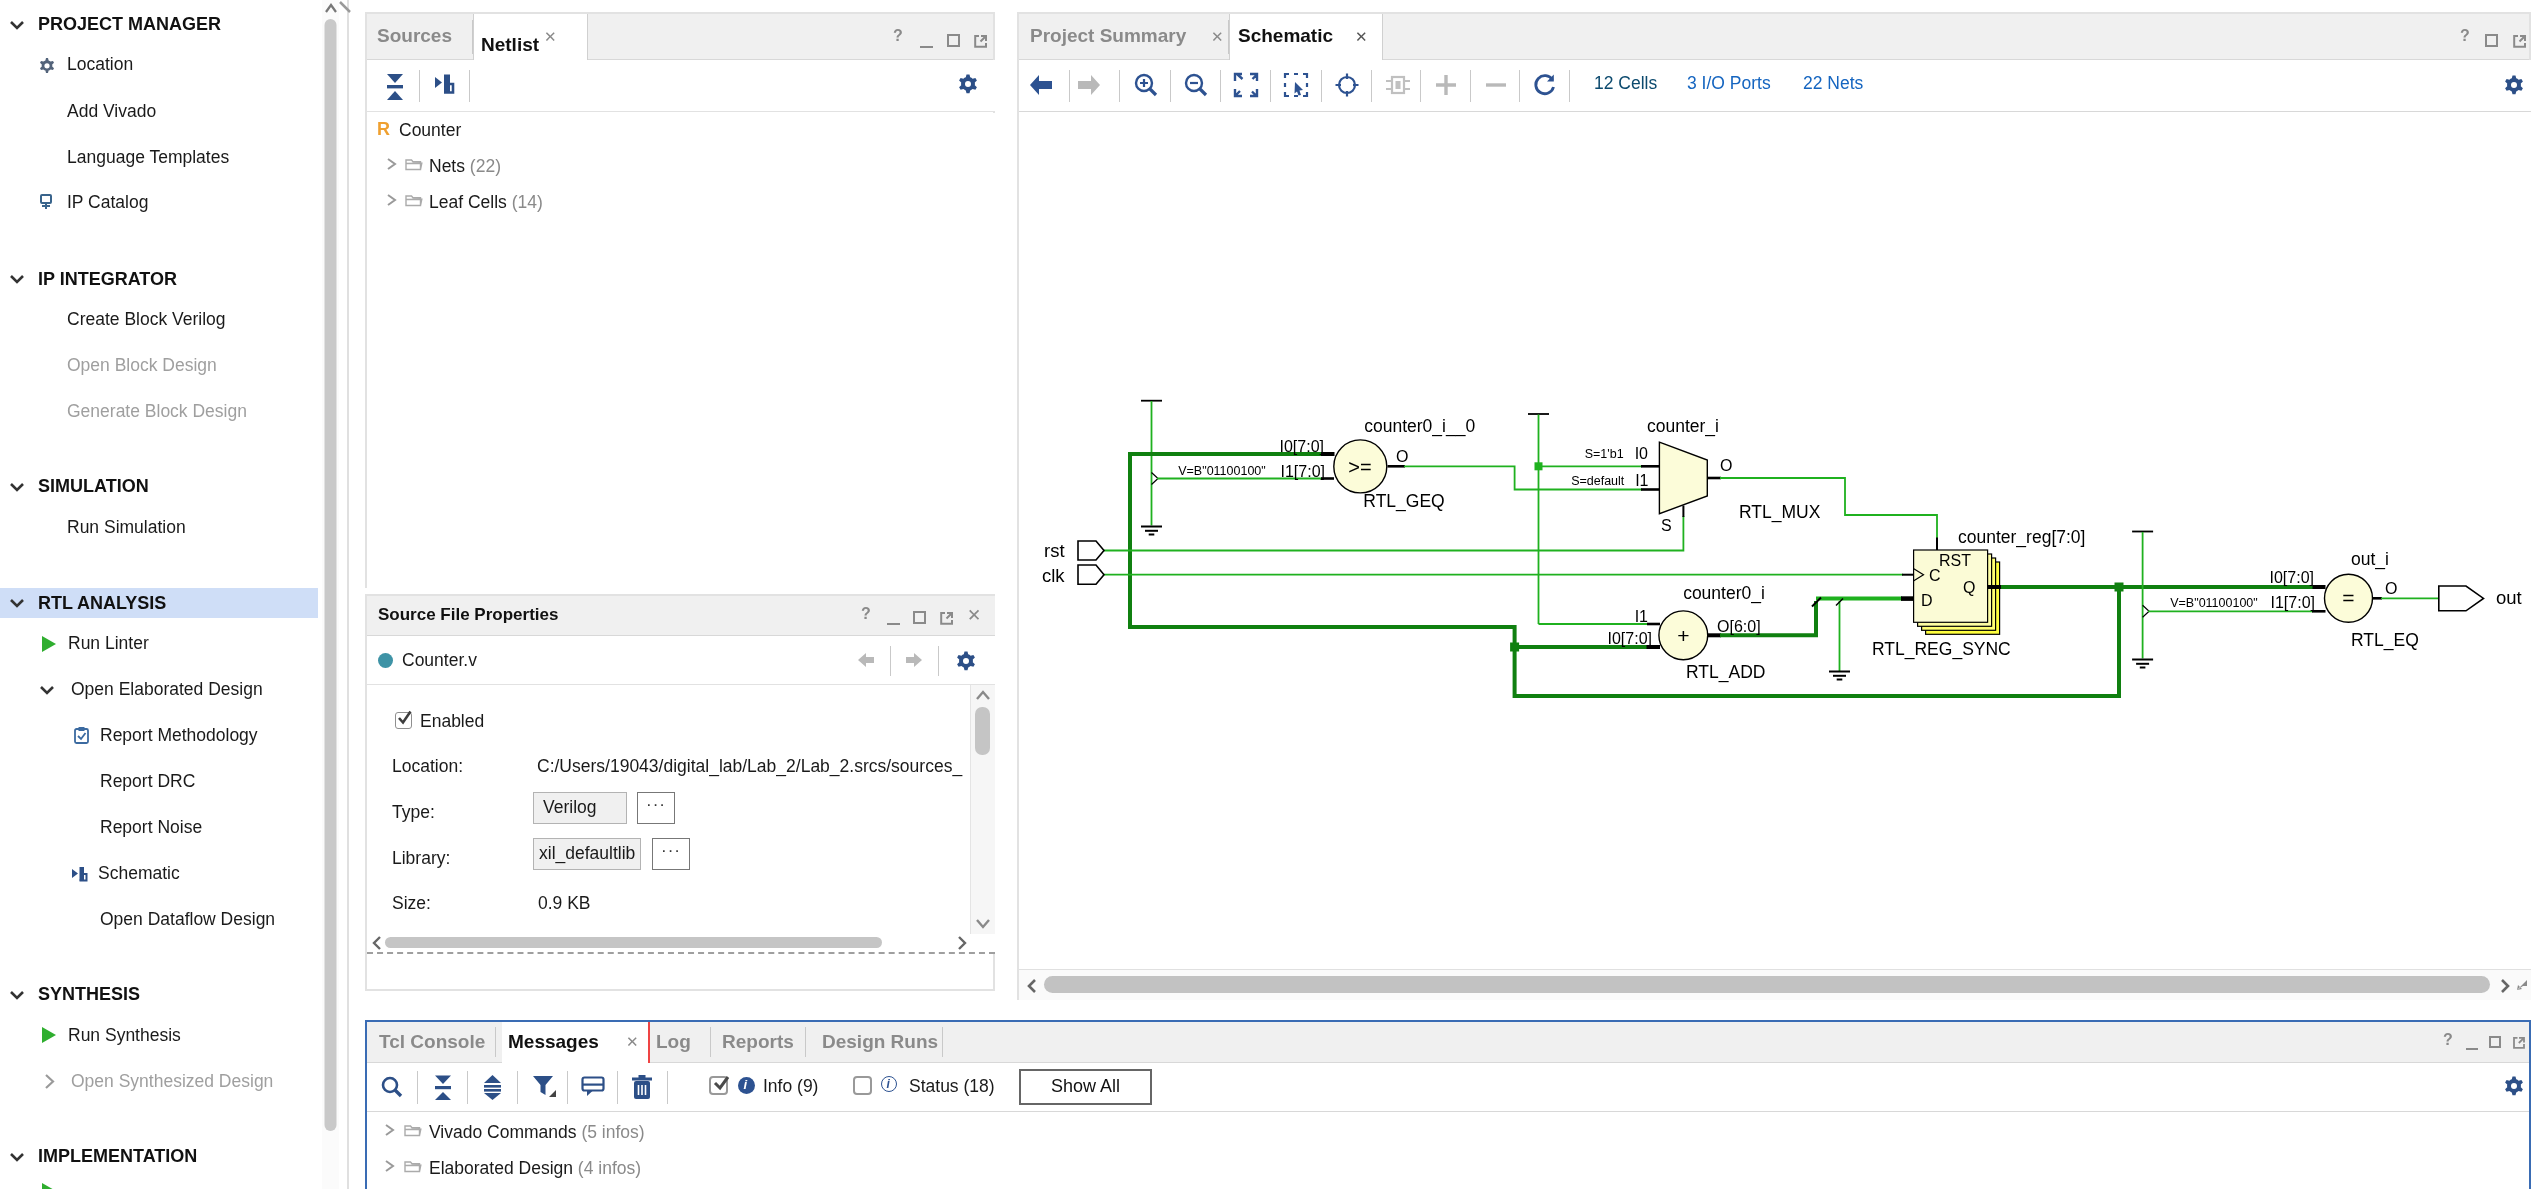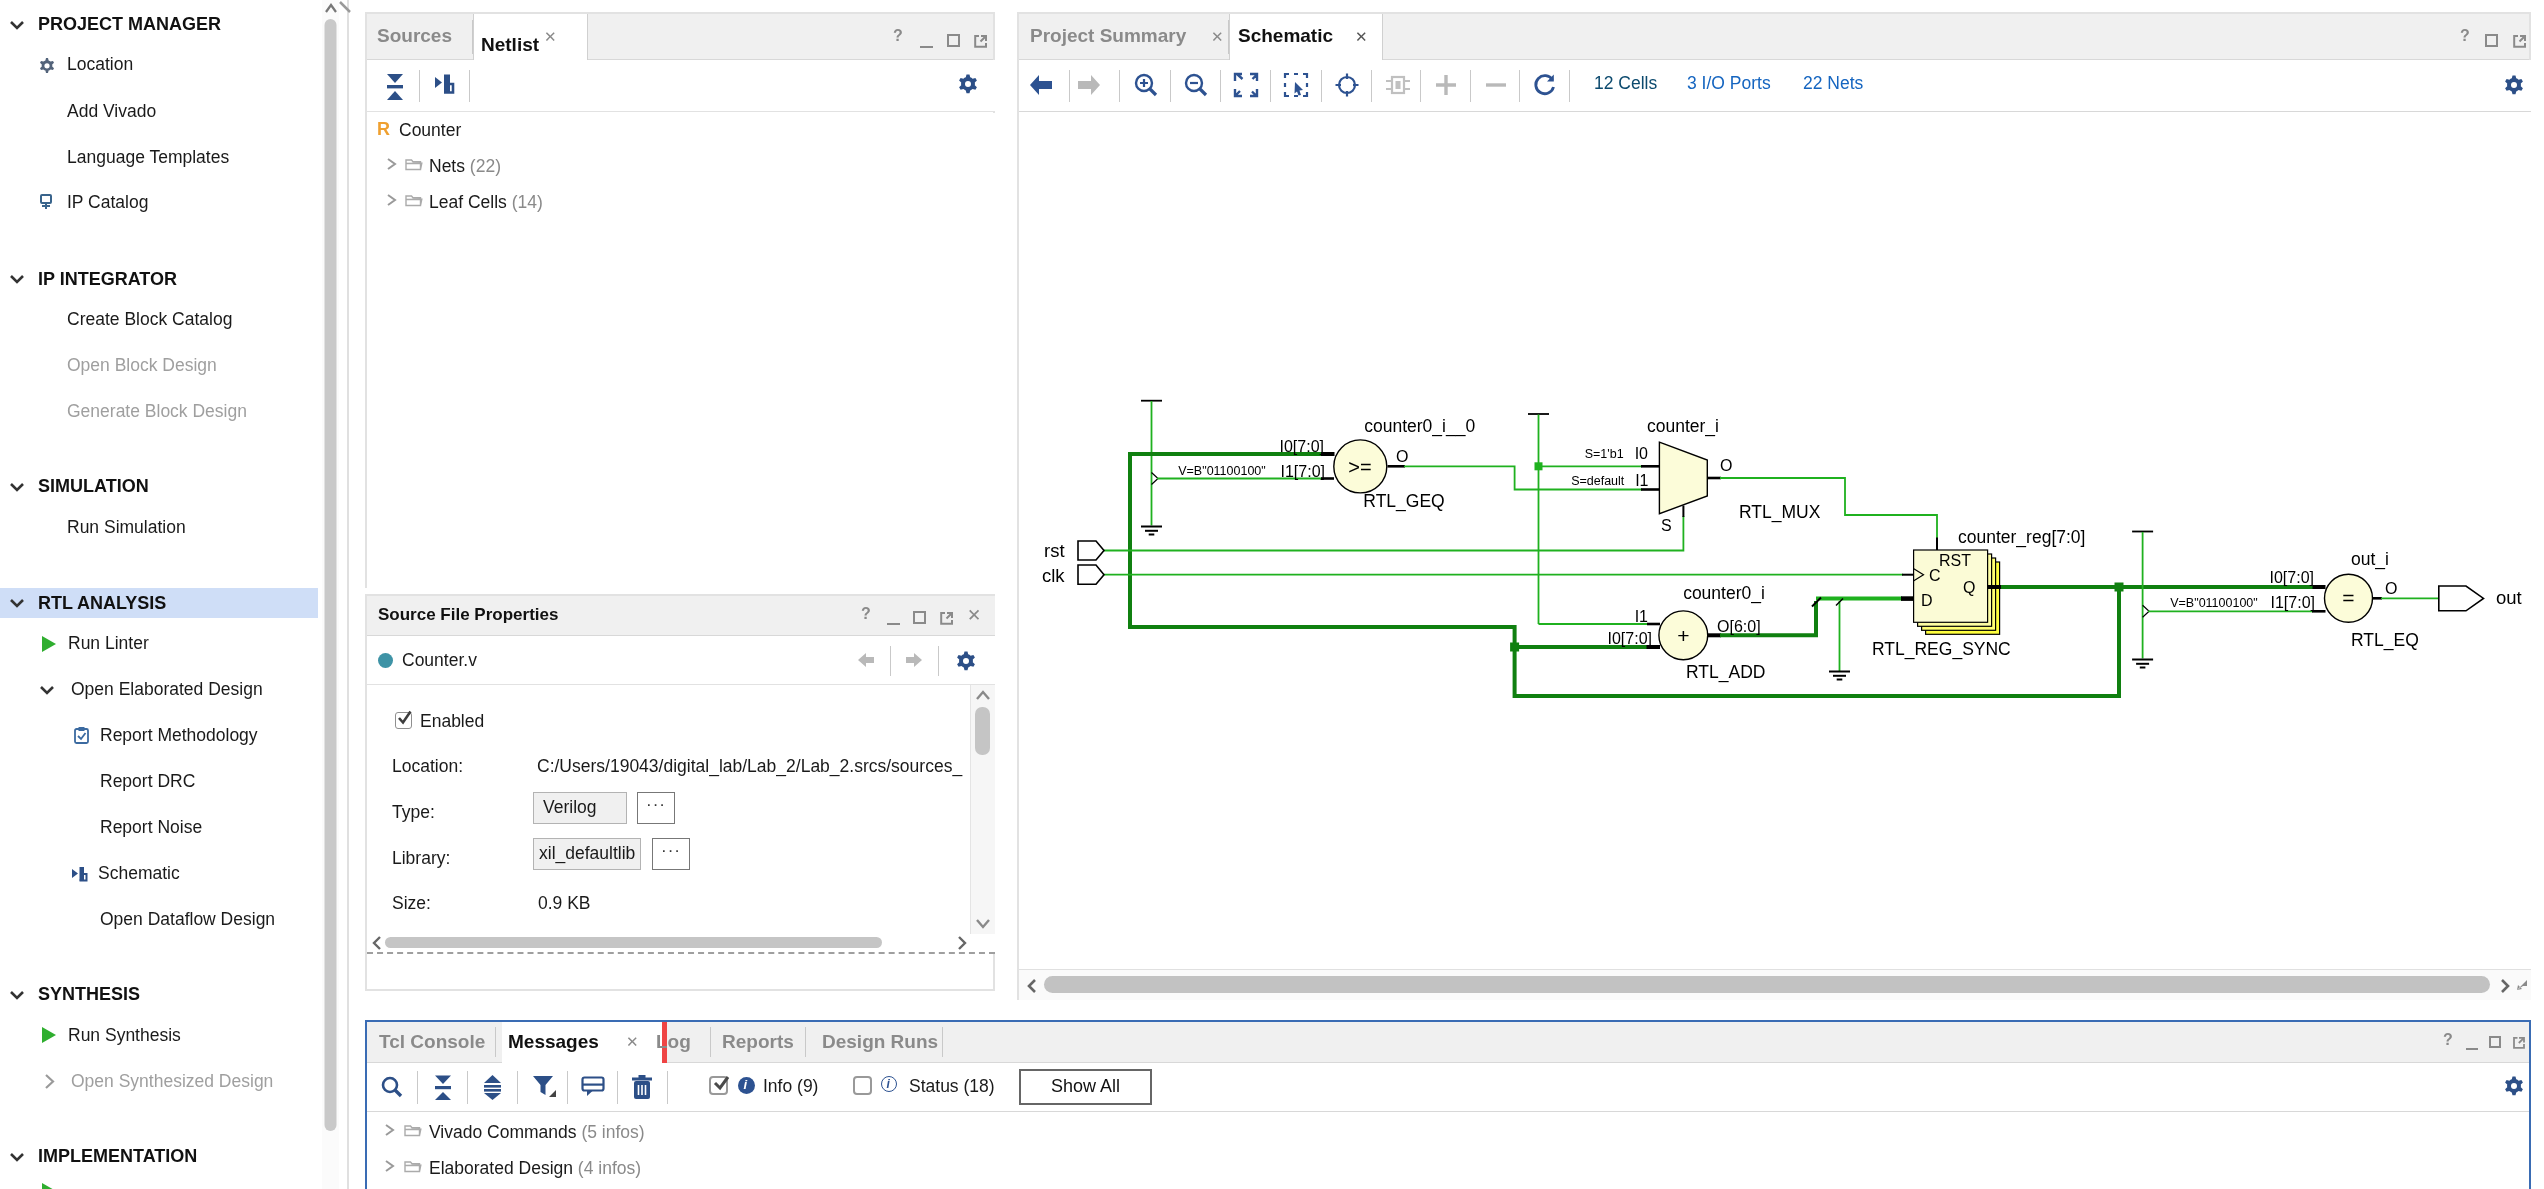--- a/index.html
+++ b/index.html
@@ -38,21 +38,21 @@
     <div class="item" style="left:67px;top:147px;">Language Templates</div>
     <svg style="left:38px;top:193px" width="18" height="18">
       <rect x="3" y="2" width="10" height="8" rx="1" fill="none" stroke="#39648c" stroke-width="2"></rect>
       <path d="M8 10 V16 M4 13 H12" stroke="#39648c" stroke-width="2" fill="none"></path>
     </svg>
     <div class="item" style="left:67px;top:192px;">IP Catalog</div>
     <svg style="left:8px;top:270px" width="20" height="18">
       <path d="M3 6 L9 12 L15 6" stroke="#333" stroke-width="2.6" fill="none"></path>
     </svg>
     <div class="hdr" style="left:38px;top:269px;">IP INTEGRATOR</div>
-    <div class="item" style="left:67px;top:309px;">Create Block Catalog</div>
+    <div class="item" style="left:67px;top:309px;">Create Block Verilog</div>
     <div class="item dis" style="left:67px;top:355px;">Open Block Design</div>
     <div class="item dis" style="left:67px;top:401px;">Generate Block Design</div>
     <svg style="left:8px;top:478px" width="20" height="18">
       <path d="M3 6 L9 12 L15 6" stroke="#333" stroke-width="2.6" fill="none"></path>
     </svg>
     <div class="hdr" style="left:38px;top:476px;">SIMULATION</div>
     <div class="item" style="left:67px;top:517px;">Run Simulation</div>
     <svg style="left:8px;top:594px" width="20" height="18">
       <path d="M3 6 L9 12 L15 6" stroke="#333" stroke-width="2.6" fill="none"></path>
     </svg>
@@ -236,21 +236,21 @@
       </svg>
  </div>
  <div class="abs" style="left:0;top:356px;width:628px;height:0;border-top:2px dashed #9f9f9f;"></div>
 
 </div>
 
 <div class="abs" style="left:365px;top:1020px;width:2166px;height:185px;background:#fff;border:2px solid #3a6cb4;">
  <div class="abs" style="left:0;top:0;width:2162px;height:41px;background:#f0f0f0;border-bottom:1px solid #d8d8d8;">
   <div class="tabtxt abs" style="left:12px;top:9px;">Tcl Console</div>
   <div class="sep" style="left:128px;top:5px;height:30px;"></div>
-  <div class="abs" style="left:135px;top:0;width:165px;height:41px;background:#fff;border-right:5px solid #ef4444;">
+  <div class="abs" style="left:135px;top:0;width:148px;height:41px;background:#fff;border-right:2px solid #ef4444;">
     <div class="tabtxt abs" style="left:6px;top:9px;color:#111;">Messages</div>
     <div class="x abs" style="left:124px;top:11px;">✕</div>
   </div>
   <div class="tabtxt abs" style="left:289px;top:9px;">Log</div>
   <div class="sep" style="left:343px;top:5px;height:30px;"></div>
   <div class="tabtxt abs" style="left:355px;top:9px;">Reports</div>
   <div class="sep" style="left:438px;top:5px;height:30px;"></div>
   <div class="tabtxt abs" style="left:455px;top:9px;">Design Runs</div>
   <div class="sep" style="left:575px;top:5px;height:30px;"></div>
   <div class="ctl abs" style="left:2076px;top:9px;">?</div>

